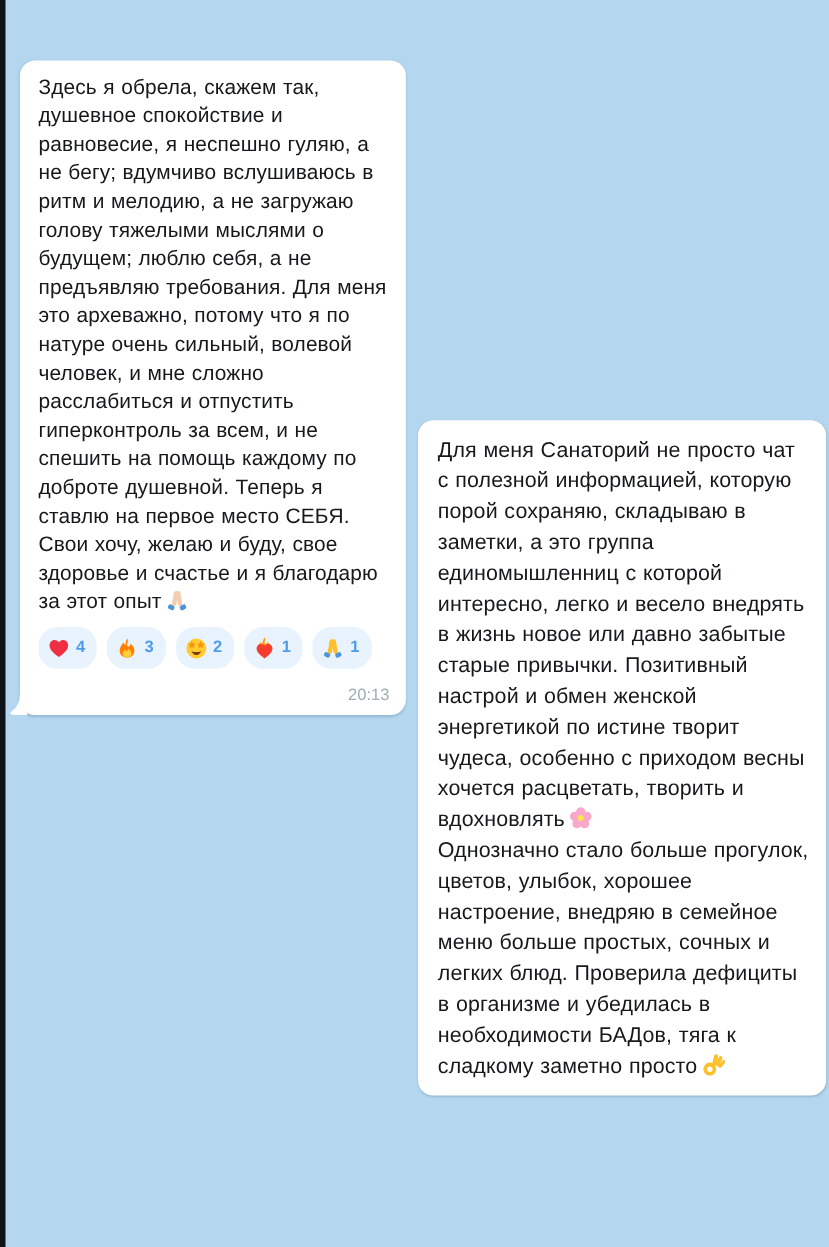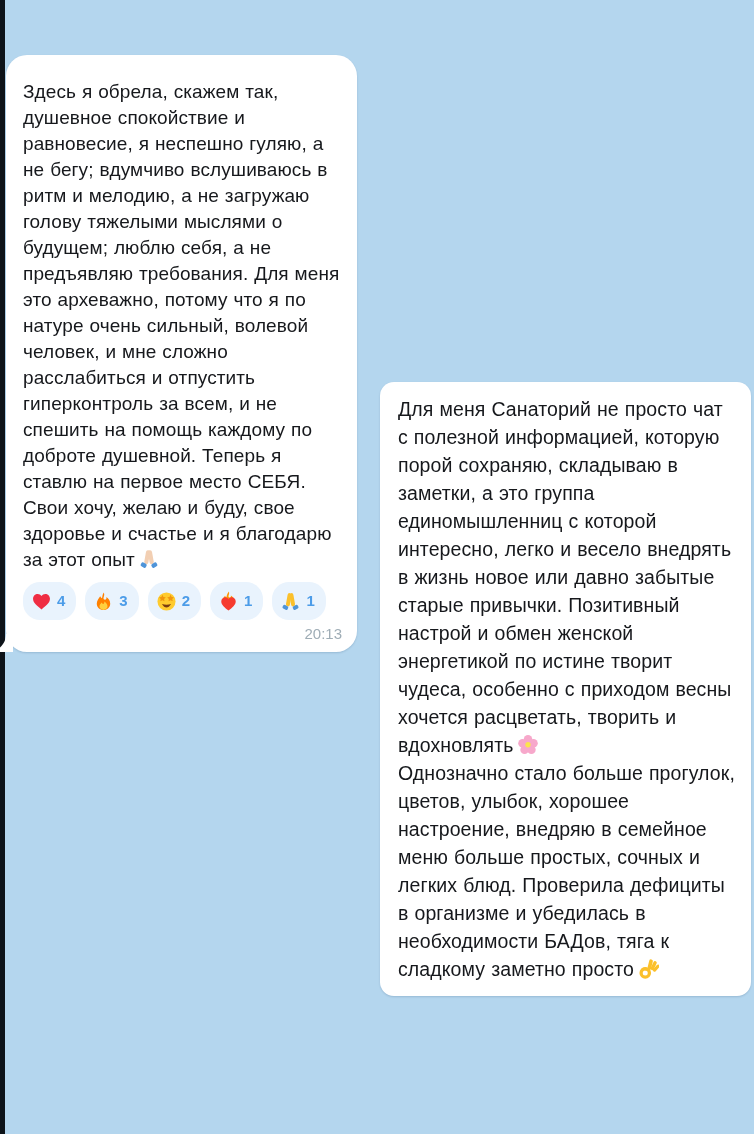--- a/index.html
+++ b/index.html
@@ -8,34 +8,34 @@
     background:#b4d6ee;
     font-family:"Liberation Sans","DejaVu Sans",sans-serif;
     -webkit-font-smoothing:antialiased;
   }
   .edge-strip{position:absolute;left:0;top:0;width:5px;height:1134px;background:#0d1319;}
   .bubble{
     position:absolute;background:#ffffff;border-radius:14px;
     box-shadow:0 1px 2px rgba(20,60,100,.18);
     color:#16181c;box-sizing:border-box;
   }
-  .b1{left:6px;top:55px;width:351px;padding:24px 15px 9px 17px;font-size:19px;line-height:26px;border-radius:21px;}
+  .b1{left:18px;top:55px;width:351px;padding:12px 15px 9px 17px;font-size:19px;line-height:26px;}
   .b2{left:380px;top:382px;width:371px;padding:13px 15px 13px 18px;font-size:19.5px;line-height:28px;}
   .msg-text{letter-spacing:.1px;word-spacing:.5px;}
   .tail{position:absolute;left:-9px;bottom:0;width:16px;height:18px;}
   .txt-emoji{width:22px;height:22px;vertical-align:-4px;margin-left:3px;display:inline-block;}
   .reactions{display:flex;gap:9px;margin-top:9px;flex-wrap:nowrap;}
   .pill{
     display:flex;align-items:center;gap:5px;
     background:#e9f3fd;border-radius:17px;padding:6px 11px 6px 8px;
     cursor:pointer;flex:0 0 auto;
   }
   .pill .remoji{width:21px;height:21px;display:block;}
   .pill .cnt{color:#4c9ce8;font-weight:700;font-size:15px;}
-  .time{text-align:right;color:#9fadb6;font-size:15px;margin-top:5px;line-height:18px;}
+  .time{text-align:right;color:#9fadb6;font-size:15px;margin-top:15px;line-height:18px;}
   .defs{position:absolute;width:0;height:0;overflow:hidden;}
 </style>
 </head>
 <body>
 
 <svg class="defs" aria-hidden="true">
   <symbol id="icon-red-heart" viewBox="0 0 36 36">
     <path fill="#ef2d43" d="M18 31.5C10.5 25.8 3.5 20.3 3.5 13.4 3.5 8.3 7.2 5 11.5 5c2.7 0 5.1 1.4 6.5 3.6C19.4 6.4 21.8 5 24.5 5c4.3 0 8 3.3 8 8.4 0 6.9-7 12.4-14.5 18.1z"></path>
   </symbol>
   <symbol id="icon-fire" viewBox="0 0 36 36">

